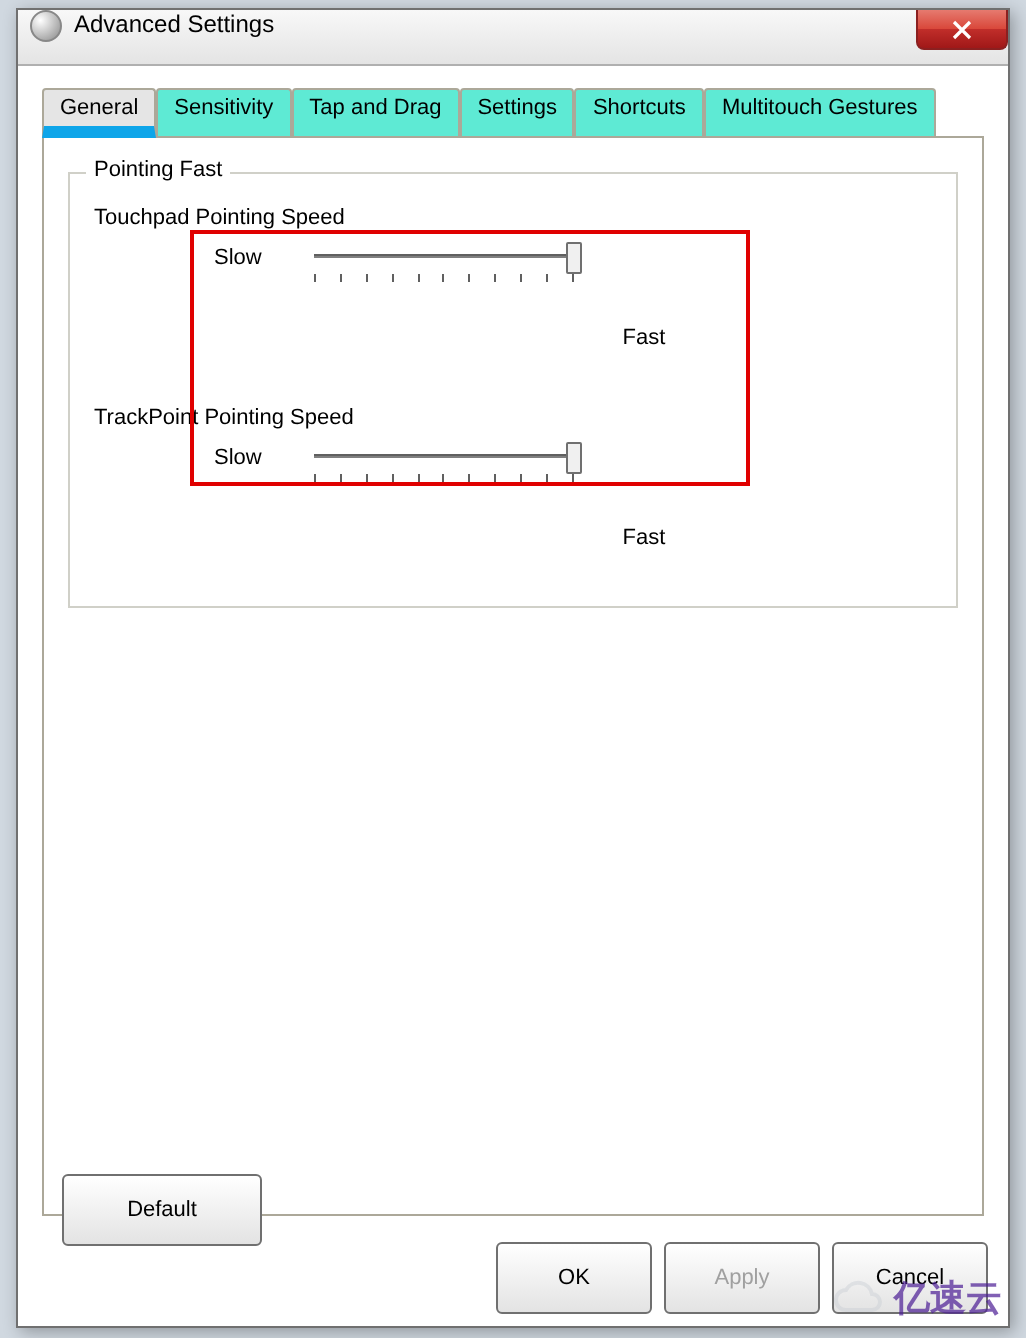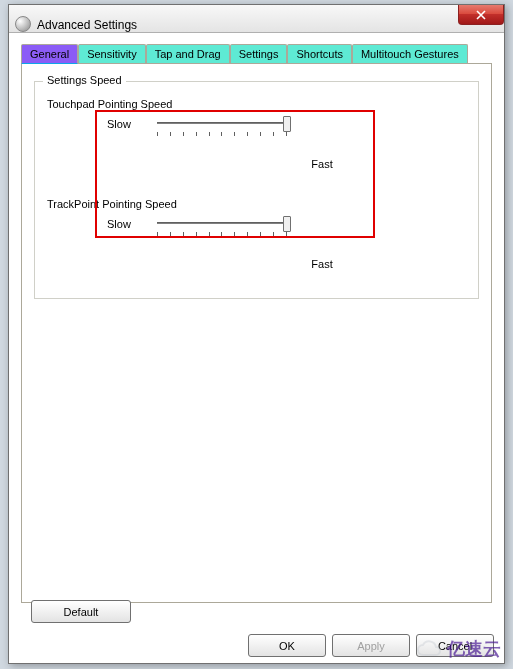--- a/index.html
+++ b/index.html
@@ -19,21 +19,21 @@
       height: 660px;
       background: #fff;
       border: 1px solid #707070;
       box-shadow: 2px 2px 8px rgba(0,0,0,0.3);
     }
     .titlebar {
       height: 28px;
       background: linear-gradient(to bottom, #f8f8f8, #e4e4e4);
       border-bottom: 1px solid #b0b0b0;
       display: flex;
-      align-items: flex-end;
+      align-items: flex-start;
       padding-left: 6px;
       position: relative;
     }
     .title-icon {
       width: 16px;
       height: 16px;
       margin-right: 6px;
       background: radial-gradient(circle at 30% 30%, #fff, #888);
       border-radius: 50%;
       border: 1px solid #888;
@@ -69,22 +69,22 @@
       padding: 3px 8px;
       border: 1px solid #aca899;
       border-bottom: none;
       background: #5eead4;
       margin-right: 0px;
       font-size: 11px;
       border-radius: 2px 2px 0 0;
       position: relative;
     }
     .tab.active {
-      background: #8b5cf6;
-      border-bottom: 1px solid #0ea5e9;
+      background: #e5e5e5;
+      border-bottom: 6px solid #0ea5e9;
       margin-bottom: -1px;
       z-index: 2;
     }
     .tab-panel {
       border: 1px solid #aca899;
       border-top: none;
       padding: 12px;
       min-height: 540px;
       background: #fff;
     }
@@ -163,21 +163,21 @@
       border: 2px solid #e00000;
       pointer-events: none;
     }
     .button-bar {
       position: absolute;
       bottom: 40px;
       left: 22px;
     }
     .btn {
       min-width: 100px;
-      height: 23px;
+      height: 36px;
       border: 1px solid #707070;
       background: linear-gradient(to bottom, #fff, #e3e3e3);
       font-size: 11px;
       padding: 0 14px;
       border-radius: 3px;
     }
     .bottom-bar {
       position: absolute;
       bottom: 6px;
       right: 10px;
@@ -220,21 +220,21 @@
       <div class="tab active">General</div>
       <div class="tab">Sensitivity</div>
       <div class="tab">Tap and Drag</div>
       <div class="tab">Settings</div>
       <div class="tab">Shortcuts</div>
       <div class="tab">Multitouch Gestures</div>
     </div>
 
     <div class="tab-panel">
       <div class="groupbox" style="position:relative;">
-        <div class="groupbox-label">Settings Speed</div>
+        <div class="groupbox-label">Pointing Fast</div>
 
         <div class="slider-section">
           <div class="slider-title">Touchpad Pointing Speed</div>
           <div class="slider-row">
             <div class="slider-label">Slow</div>
             <div class="slider-control">
               <div class="slider-track"></div>
               <div class="slider-thumb"></div>
               <div class="slider-ticks">
                   <span></span>

